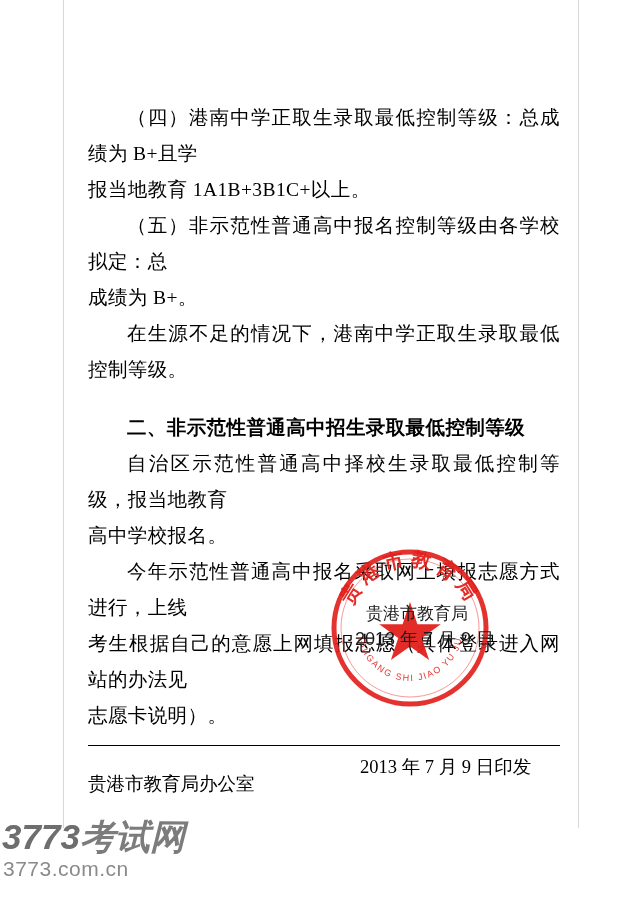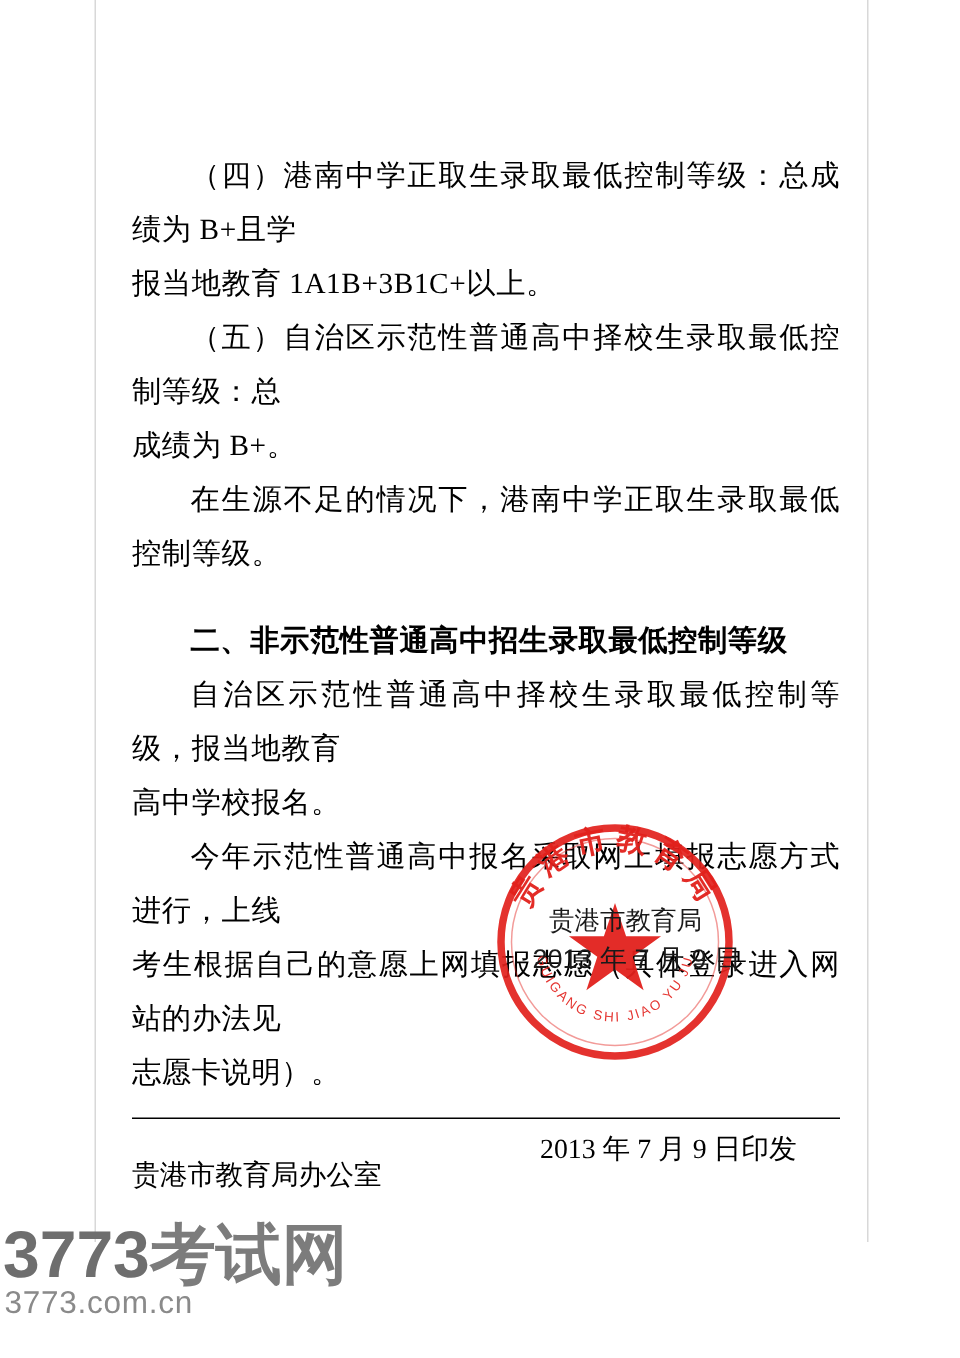--- a/index.html
+++ b/index.html
@@ -126,25 +126,26 @@
     bottom: 16px;
     width: 300px;
     height: 72px;
   }
   #wm-main {
     position: absolute;
     left: 2px;
     top: 0;
     font-family: "Liberation Sans", sans-serif;
     font-weight: bold;
-    font-size: 44px;
+    font-size: 35px;
     line-height: 40px;
     color: #7c7c7c;
     letter-spacing: 0px;
     white-space: nowrap;
+    font-style: italic;
   }
   #wm-main .num { color: #6e6e6e; }
   #wm-sub {
     position: absolute;
     left: 3px;
     top: 39px;
     font-family: "Liberation Sans", sans-serif;
     font-size: 21px;
     line-height: 26px;
     color: #8a8a8a;
@@ -156,21 +157,21 @@
 <body>
 
 <div id="page">
 
   <div class="page-edge left"></div>
   <div class="page-edge right"></div>
 
   <div id="doc-body">
     <p class="para indent">（四）港南中学正取生录取最低控制等级：总成绩为 B+且学</p>
     <p class="para">报当地教育 1A1B+3B1C+以上。</p>
-    <p class="para indent">（五）自治区示范性普通高中择校生录取最低控制等级：总</p>
+    <p class="para indent">（五）非示范性普通高中报名控制等级由各学校拟定：总</p>
     <p class="para">成绩为 B+。</p>
     <p class="para indent">在生源不足的情况下，港南中学正取生录取最低控制等级。</p>
     <p class="para heading">二、非示范性普通高中招生录取最低控制等级</p>
     <p class="para indent">自治区示范性普通高中择校生录取最低控制等级，报当地教育</p>
     <p class="para">高中学校报名。</p>
     <p class="para indent">今年示范性普通高中报名采取网上填报志愿方式进行，上线</p>
     <p class="para">考生根据自己的意愿上网填报志愿（具体登录进入网站的办法见</p>
     <p class="para">志愿卡说明）。</p>
   </div>
 

